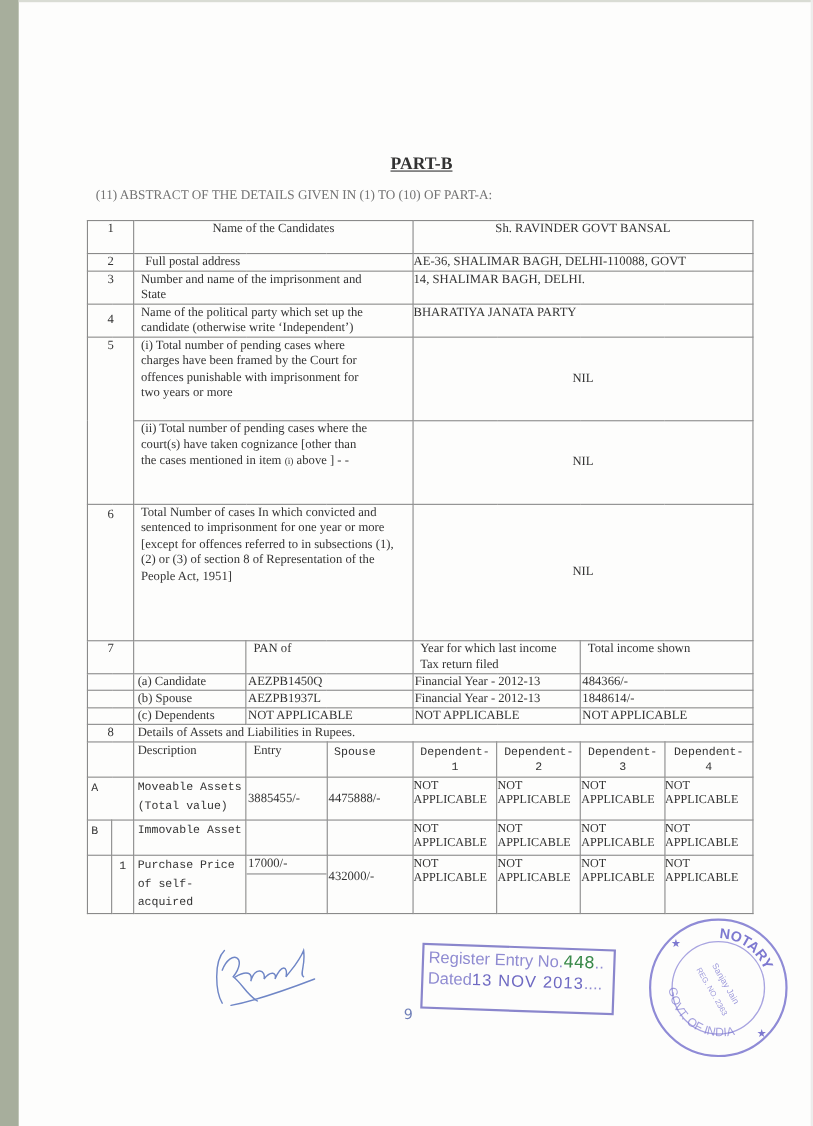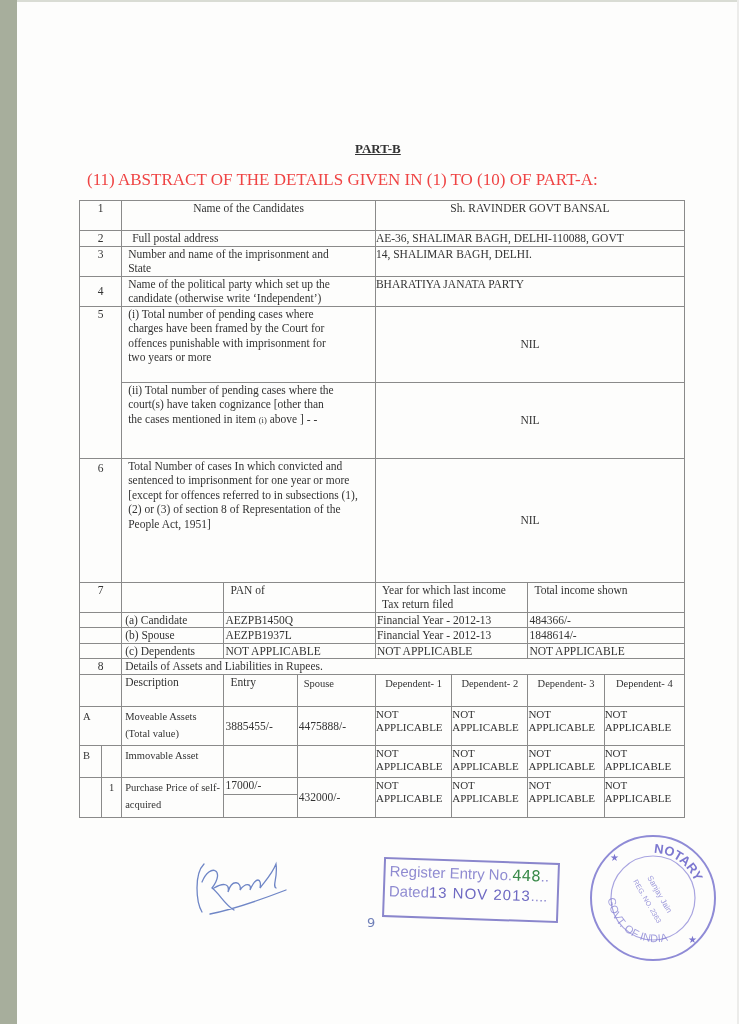--- a/index.html
+++ b/index.html
@@ -7,38 +7,38 @@
     width: 739px; height: 1024px; position: relative; overflow: hidden;
     background: #fdfdfc;
     font-family: "Liberation Serif", "DejaVu Serif", serif;
     color: #2a2a2a;
   }
   .edge-strip { position: absolute; left: 0; top: 0; width: 17px; height: 1024px; background: #a7ae9c; }
   .top-edge { position: absolute; left: 17px; top: 0; right: 0; height: 2px; background: #d9dcd4; }
   .right-edge { position: absolute; right: 0; top: 0; width: 2px; height: 1024px; background: #ececea; }
 
   .part-title {
-    position: absolute; left: 355px; top: 141px; font-size: 13px; font-weight: bold;
+    position: absolute; left: 355px; top: 141px; font-size: 16px; font-weight: bold;
     text-decoration: underline; color: #333;
   }
   .abstract-heading {
-    position: absolute; left: 87px; top: 170px; font-size: 17px; color: #ef4444;
+    position: absolute; left: 87px; top: 170px; font-size: 12px; color: #737373;
   }
 
   table.main {
     position: absolute; left: 79px; top: 200px; width: 606px;
     border-collapse: collapse; table-layout: fixed; font-size: 11.5px; line-height: 14.5px;
   }
   table.main td {
     border: 1px solid #8a8a8a; padding: 0 3px; vertical-align: top; color: #333;
     overflow: hidden;
   }
   .c { text-align: center; }
   .mid { vertical-align: middle !important; }
-  .sans { font-family: Liberation Serif, serif; font-size: 10.5px; }
+  .sans { font-family: Liberation Mono, monospace; font-size: 10.5px; }
   .tight { padding: 12px 1px !important; }
   .na { font-size: 11px; line-height: 13px; padding: 1px 0 0 0 !important; }
 
   .signature { position: absolute; left: 190px; top: 852px; width: 100px; height: 70px; }
   .register-stamp {
     position: absolute; left: 383px; top: 860px; width: 176px; height: 60px;
     border: 2px solid #8a86cc; transform: rotate(2deg); color: #8f8bd1;
     font-family: "Liberation Sans", sans-serif; font-size: 15px; line-height: 19px; padding: 2px 4px; box-sizing: border-box;
   }
   .register-stamp .hand { color: #3a8a4a; font-family: "DejaVu Sans", sans-serif; }

